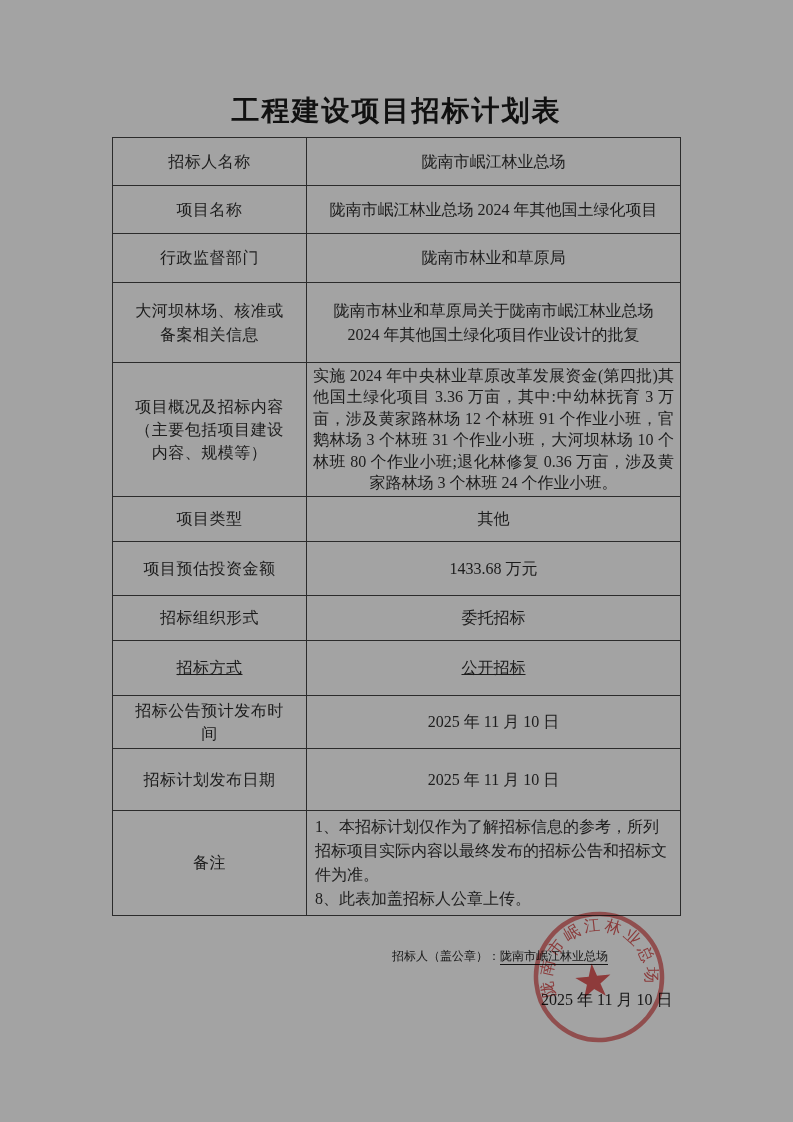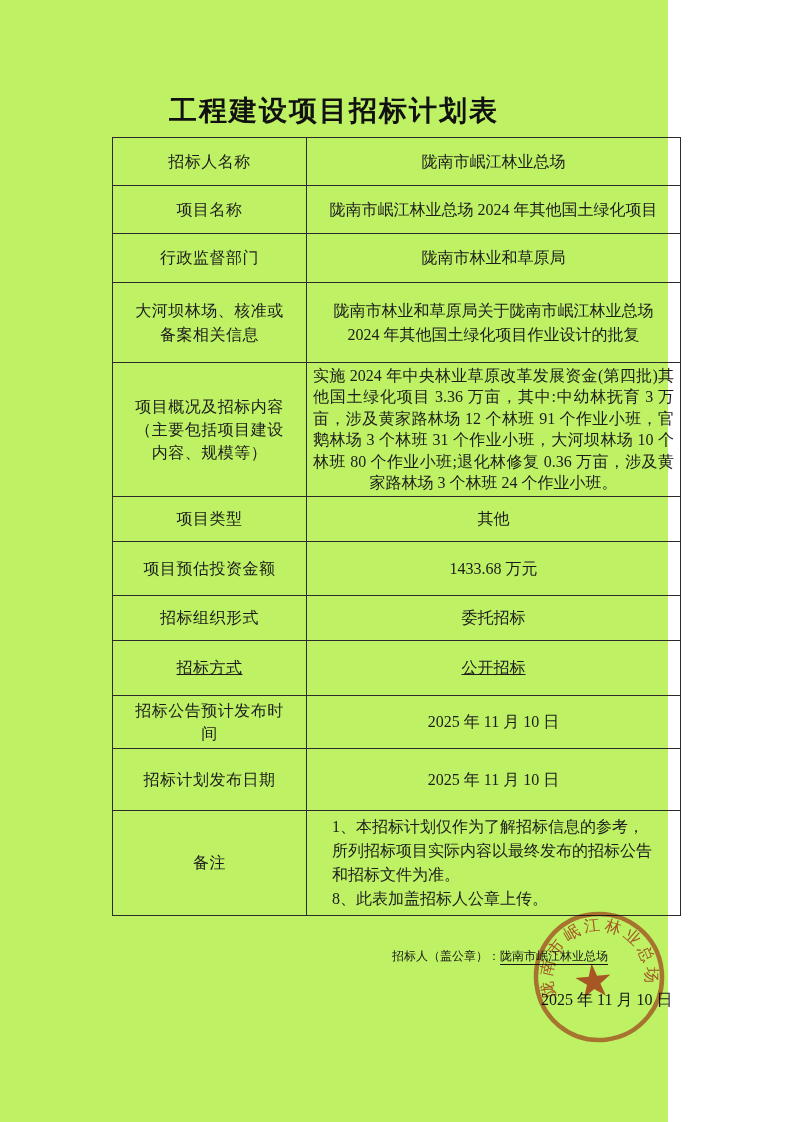--- a/index.html
+++ b/index.html
@@ -5,22 +5,22 @@
   * { margin: 0; padding: 0; box-sizing: border-box; }
   html, body { background: #ffffff; }
   body {
     width: 793px; height: 1122px;
     font-family: "Liberation Serif", "DejaVu Serif", serif;
     color: #1c1c1c;
     overflow: hidden;
   }
   .page {
     position: relative;
-    width: 668px; height: 1122px;
-    background: #bef264;
+    width: 793px; height: 1122px;
+    background: #a3a3a3;
   }
   .doc-title {
     position: absolute;
     top: 92px; left: 0; width: 100%;
     text-align: center;
     font-family: "Liberation Sans", "DejaVu Sans", sans-serif;
     font-weight: 700;
     font-size: 28px;
     letter-spacing: 2px;
     color: #111;
@@ -61,21 +61,21 @@
     text-align: justify;
     text-align-last: center;
     line-height: 1.34;
     padding: 2px 6px;
     margin-top: 42px;
   }
   td.remark-cell {
     text-align: left;
     vertical-align: middle;
     line-height: 1.5;
-    padding: 4px 25px;
+    padding: 4px 8px;
   }
   .sig-line {
     position: absolute;
     top: 948px; left: 392px;
     font-size: 12px;
     white-space: nowrap;
     color: #161616;
   }
   .sig-name {
     text-decoration: underline;

